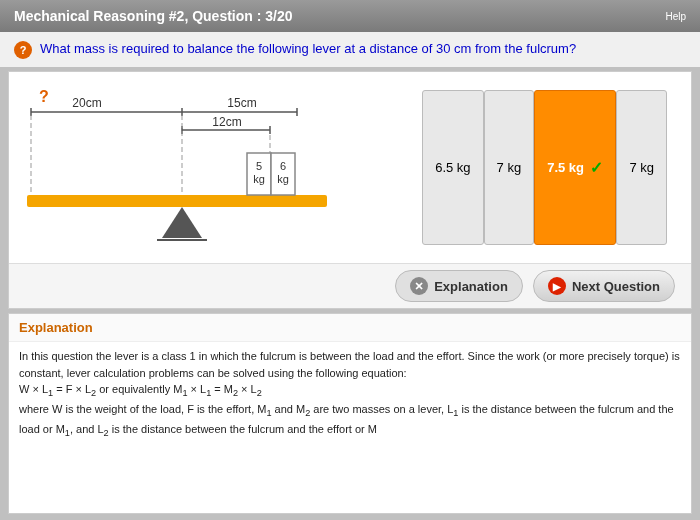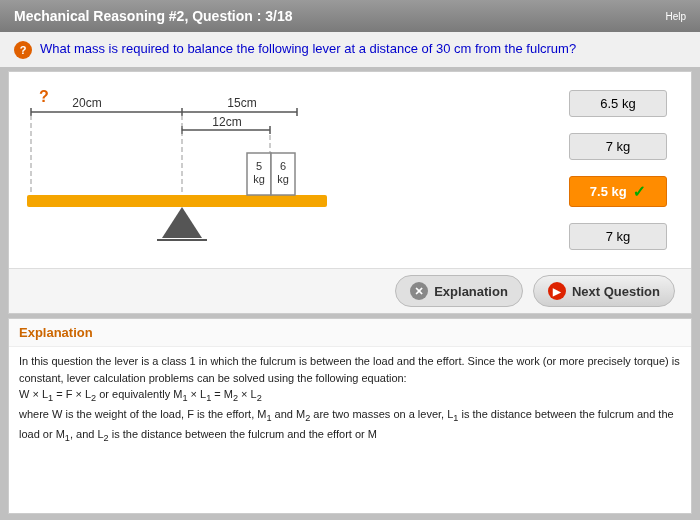--- a/index.html
+++ b/index.html
@@ -87,22 +87,22 @@
     .lever-diagram {
       flex: 1;
       position: relative;
       height: 175px;
       min-width: 320px;
     }
 
     
     .answer-choices {
       display: flex;
-      flex-direction: column;
-      gap: 16px;
+      flex-direction: row;
+      gap: 0;
       padding: 10px 16px;
       justify-content: center;
       min-width: 130px;
     }
 
     .answer-option {
       background: #e8e8e8;
       border: 1px solid #bbb;
       border-radius: 3px;
       padding: 5px 12px;
@@ -230,21 +230,21 @@
       background: #aaa;
       border: 1px solid #999;
     }
   </style>
 </head>
 <body>
 
 <div class="main-container">
 
   <div class="header">
-    <span>Mechanical Reasoning #2, Question : 3/18</span>
+    <span>Mechanical Reasoning #2, Question : 3/20</span>
     <span class="header-help">Help</span>
   </div>
 
   <div class="question-area">
     <div class="question-icon">?</div>
     <span class="question-text">What mass is required to balance the following lever at a distance of 30 cm from the fulcrum?</span>
   </div>
 
   <div class="content-area">
     <div class="diagram-row">

